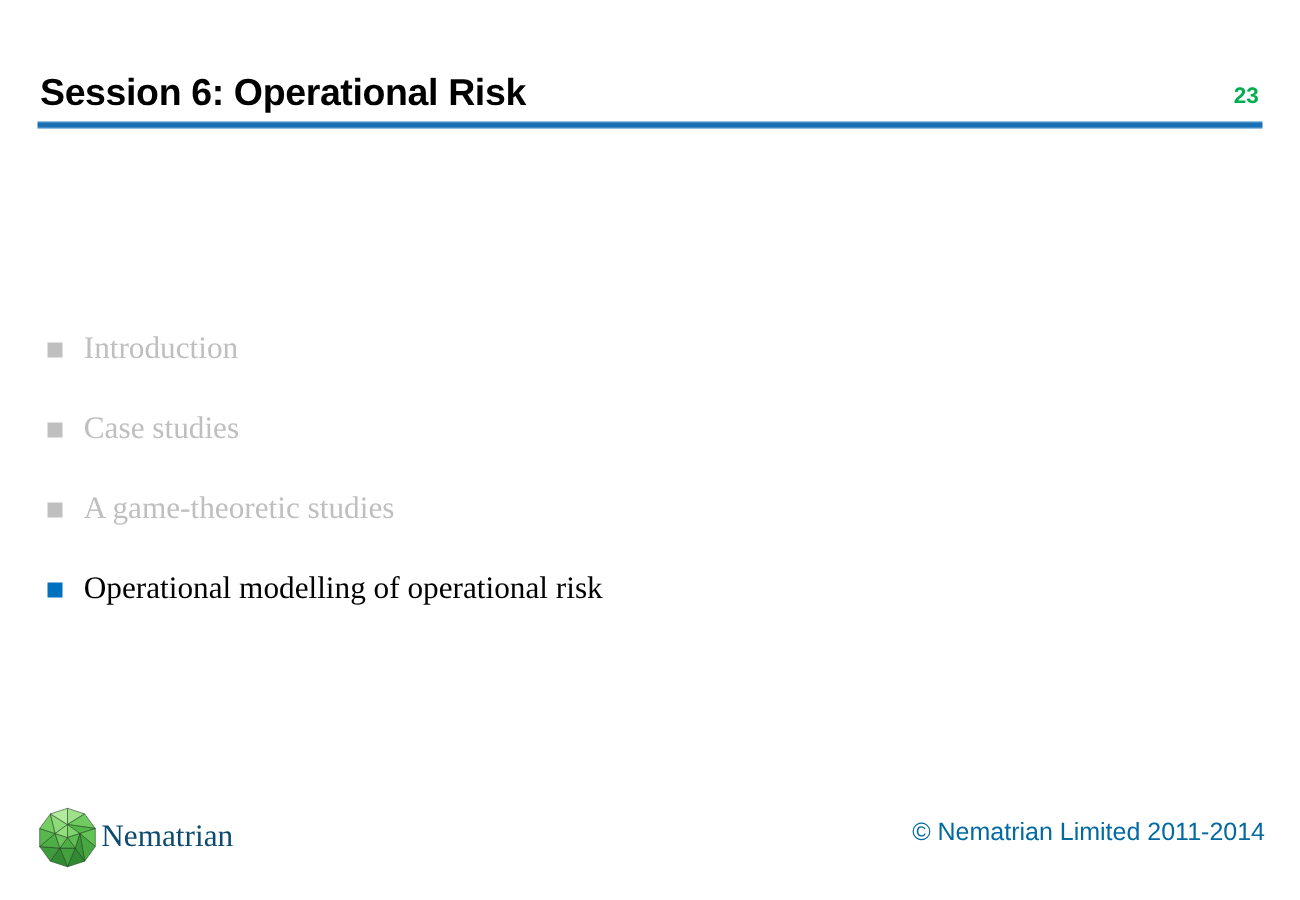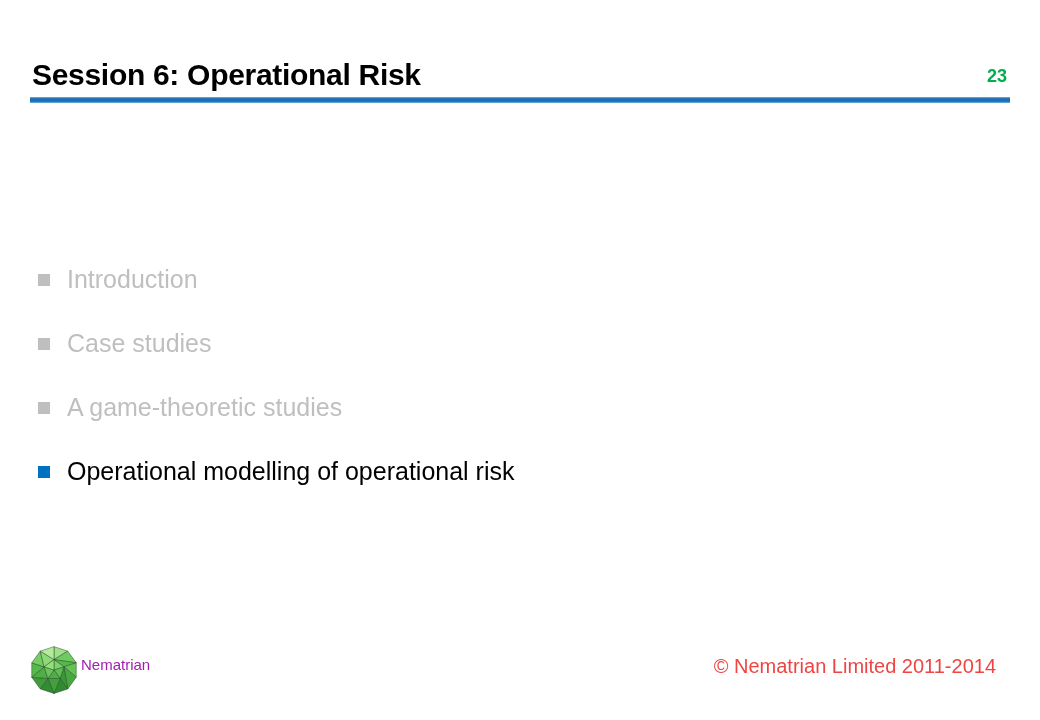--- a/index.html
+++ b/index.html
@@ -63,49 +63,50 @@
   }
   .bullet-row .sq {
     width: 12px;
     height: 12px;
     flex: 0 0 12px;
     margin-top: 2px;
   }
   .bullet-row .label {
     font-size: 25px;
     white-space: nowrap;
+    font-family: Liberation Serif, serif;
   }
   .bullet-row[data-state="inactive"] .label { color: #BFBFBF; }
   .bullet-row[data-state="inactive"] .sq { background: #BFBFBF; }
   .bullet-row[data-state="active"] .label { color: #000000; }
   .bullet-row[data-state="active"] .sq { background: #0070C0; }
 
   
   .footer-logo {
     position: absolute;
     left: 28px;
     top: 640px;
     width: 52px;
     height: 58px;
   }
   .brand-name {
     position: absolute;
     left: 81px;
     top: 656px;
-    font-family: Liberation Sans, sans-serif;
-    font-size: 15px;
-    color: #a21caf;
+    font-family: Liberation Serif, serif;
+    font-size: 25px;
+    color: #0c4a6e;
     white-space: nowrap;
   }
   .copyright {
     position: absolute;
-    right: 44px;
+    right: 28px;
     top: 655px;
     font-size: 20px;
-    color: #ef4444;
+    color: #0369a1;
     white-space: nowrap;
   }
 </style>
 </head>
 <body>
 
 <div class="slide">
 
   <div class="slide-title">Session 6: Operational Risk</div>
 

